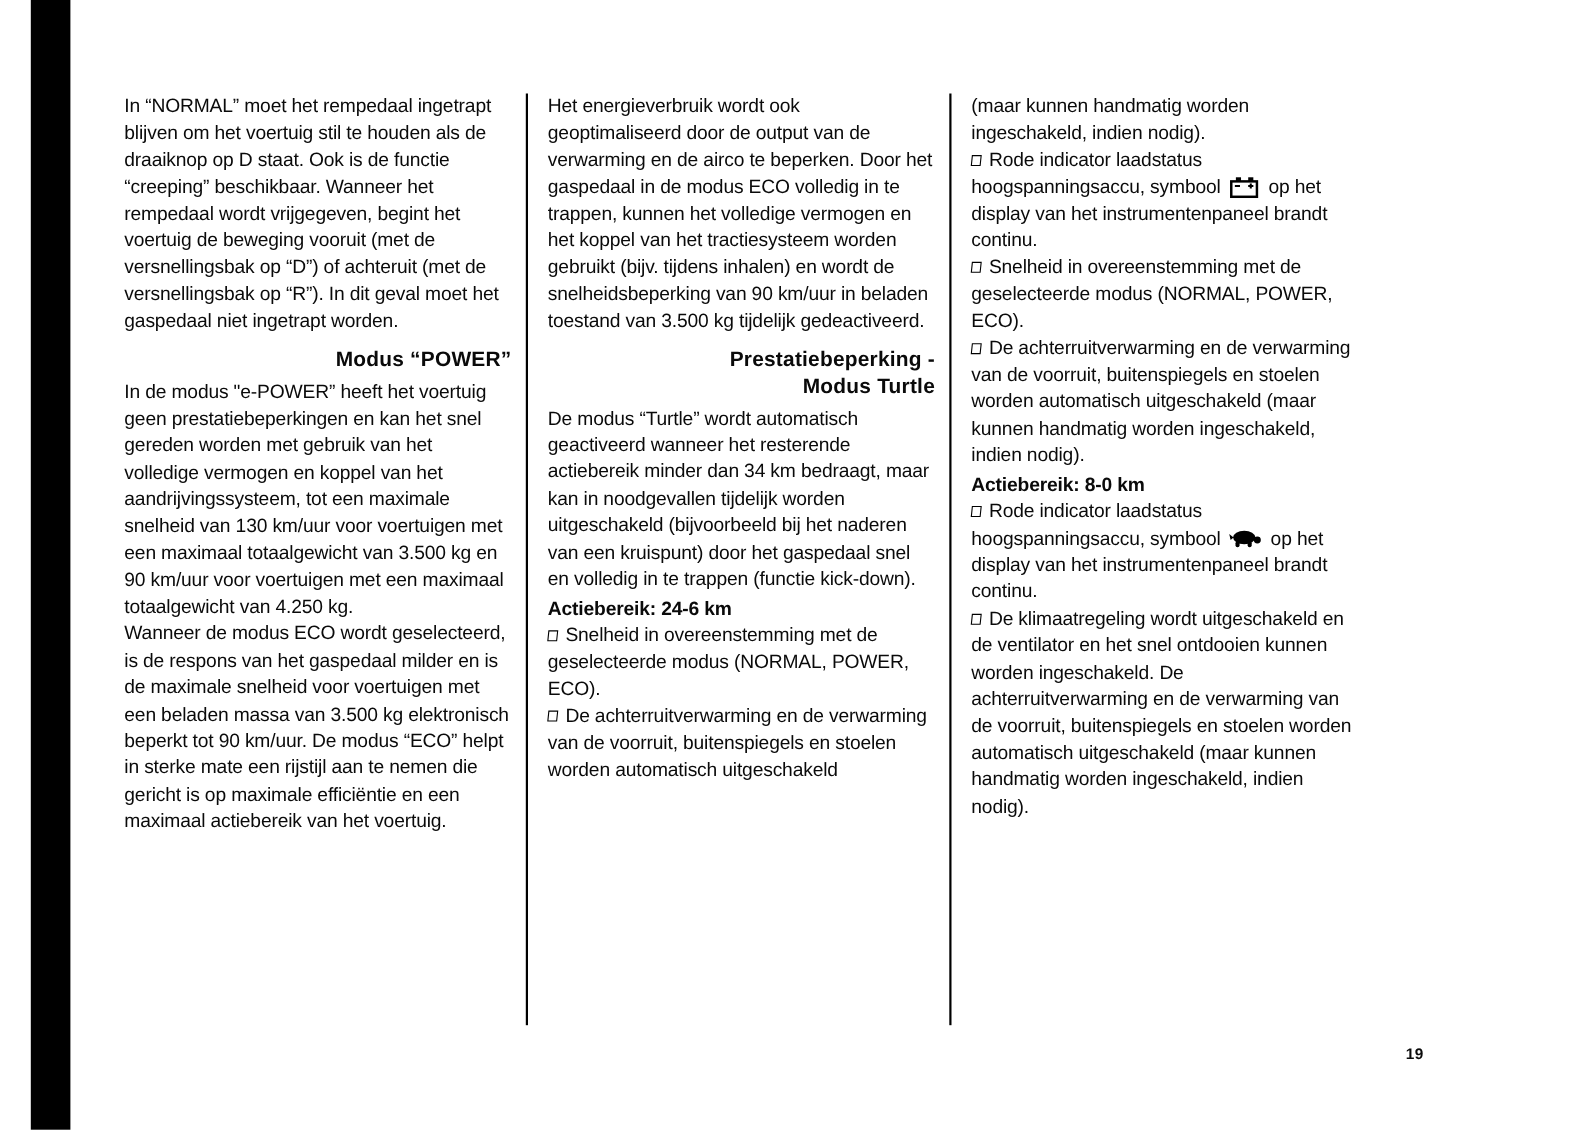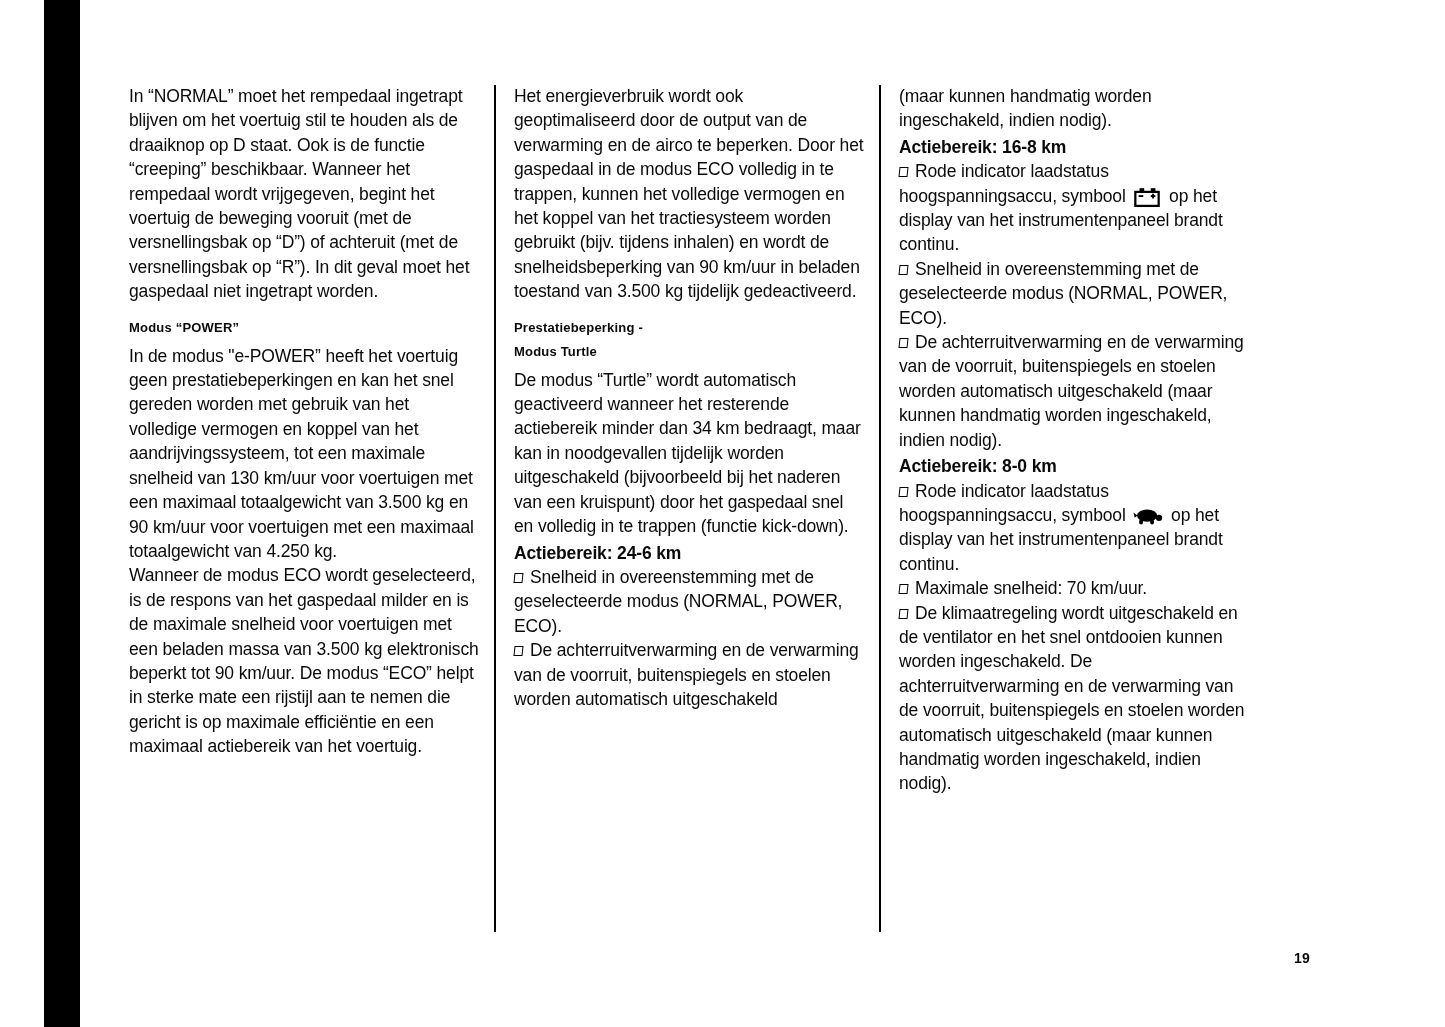--- a/index.html
+++ b/index.html
@@ -5,21 +5,21 @@
   * { margin:0; padding:0; box-sizing:border-box; }
   html,body { background:#ffffff; }
   body {
     width:1445px; height:1027px;
     font-family:"Liberation Sans", sans-serif;
     color:#0a0a0a;
     position:relative;
     overflow:hidden;
   }
   .page {
-    position:absolute; left:16px; top:0;
+    position:absolute; left:0; top:0;
     width:1255px; height:1027px;
     background:#ffffff;
   }
   .side-band {
     position:absolute; left:28px; top:0;
     width:36px; height:1027px;
     background:#000000;
   }
   .col {
     position:absolute; top:84px;
@@ -33,26 +33,27 @@
   #col-2 { left:883px; }
   .col-divider {
     position:absolute; top:85px;
     width:1.6px; height:847px;
     background:#000000;
   }
   .divider-1 { left:478px; }
   .divider-2 { left:863px; }
   p.body { margin:0; }
   .h1 {
-    font-size:13px;
+    font-size:19px;
     font-weight:bold;
     letter-spacing:0.2px;
     line-height:24px;
     margin:12px 0 4px 0;
     white-space:pre-line;
+    text-align:right;
   }
   .h2 {
     font-weight:bold;
     margin-top:2px;
   }
   .bullet-square {
     display:inline-block;
     width:9px; height:10px;
     border:1.7px solid #000;
     margin-right:7px;
@@ -91,37 +92,35 @@
       <p class="body">Het energieverbruik wordt ook geoptimaliseerd door de output van de verwarming en de airco te beperken. Door het gaspedaal in de modus ECO volledig in te trappen, kunnen het volledige vermogen en het koppel van het tractiesysteem worden gebruikt (bijv. tijdens inhalen) en wordt de snelheidsbeperking van 90 km/uur in beladen toestand van 3.500 kg tijdelijk gedeactiveerd.</p>
       <div class="h1">Prestatiebeperking -
 Modus Turtle</div>
       <p class="body">De modus “Turtle” wordt automatisch geactiveerd wanneer het resterende actiebereik minder dan 34 km bedraagt, maar kan in noodgevallen tijdelijk worden uitgeschakeld (bijvoorbeeld bij het naderen van een kruispunt) door het gaspedaal snel en volledig in te trappen (functie kick-down).</p>
       <div class="h2">Actiebereik: 24-6 km</div>
       <p class="body"><span class="bullet-square"></span>Snelheid in overeenstemming met de geselecteerde modus (NORMAL, POWER, ECO).</p>
       <p class="body"><span class="bullet-square"></span>De achterruitverwarming en de verwarming van de voorruit, buitenspiegels en stoelen worden automatisch uitgeschakeld</p>
     </div>
   <div class="col" id="col-2">
       <p class="body">(maar kunnen handmatig worden ingeschakeld, indien nodig).</p>
-      <div class="h2">Actiebereik: 16-8 km</div>
       <p class="body"><span class="bullet-square"></span>Rode indicator laadstatus hoogspanningsaccu, symbool <span class="inline-icon"><svg width="28" height="21" viewBox="0 0 30 22">
             <rect x="7" y="1" width="5" height="4" fill="#000"></rect>
             <rect x="19" y="1" width="5" height="4" fill="#000"></rect>
             <rect x="2.5" y="5" width="25" height="15" fill="#fff" stroke="#000" stroke-width="2.4"></rect>
             <line x1="6" y1="9.5" x2="11" y2="9.5" stroke="#000" stroke-width="2"></line>
             <line x1="19" y1="9.5" x2="24" y2="9.5" stroke="#000" stroke-width="2"></line>
             <line x1="21.5" y1="7" x2="21.5" y2="12" stroke="#000" stroke-width="2"></line>
           </svg></span> op het display van het instrumentenpaneel brandt continu.</p>
       <p class="body"><span class="bullet-square"></span>Snelheid in overeenstemming met de geselecteerde modus (NORMAL, POWER, ECO).</p>
       <p class="body"><span class="bullet-square"></span>De achterruitverwarming en de verwarming van de voorruit, buitenspiegels en stoelen worden automatisch uitgeschakeld (maar kunnen handmatig worden ingeschakeld, indien nodig).</p>
       <div class="h2">Actiebereik: 8-0 km</div>
       <p class="body"><span class="bullet-square"></span>Rode indicator laadstatus hoogspanningsaccu, symbool <span class="inline-icon"><svg width="30" height="19" viewBox="0 0 34 20">
             <ellipse cx="16" cy="9" rx="11.5" ry="7" fill="#000"></ellipse>
             <circle cx="29.5" cy="11.5" r="3.6" fill="#000"></circle>
             <rect x="7" y="13" width="4.2" height="6" rx="2" fill="#000"></rect>
             <rect x="19.5" y="13" width="4.2" height="6" rx="2" fill="#000"></rect>
             <path d="M5 9 L0.5 5.5 L2 11.5 Z" fill="#000"></path>
           </svg></span> op het display van het instrumentenpaneel brandt continu.</p>
-      <p class="body"><span class="bullet-square"></span>Maximale snelheid: 70 km/uur.</p>
       <p class="body"><span class="bullet-square"></span>De klimaatregeling wordt uitgeschakeld en de ventilator en het snel ontdooien kunnen worden ingeschakeld. De achterruitverwarming en de verwarming van de voorruit, buitenspiegels en stoelen worden automatisch uitgeschakeld (maar kunnen handmatig worden ingeschakeld, indien nodig).</p>
     </div>
 
   <div class="page-number">19</div>
 </div>
 
 </body></html>

